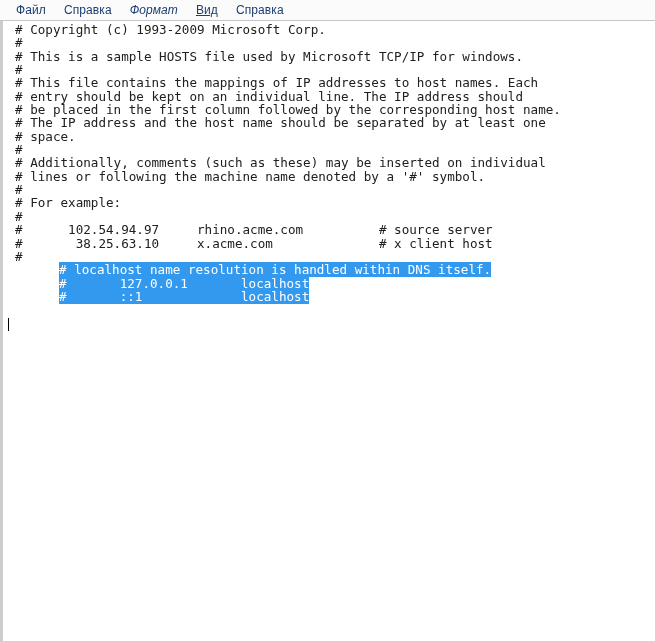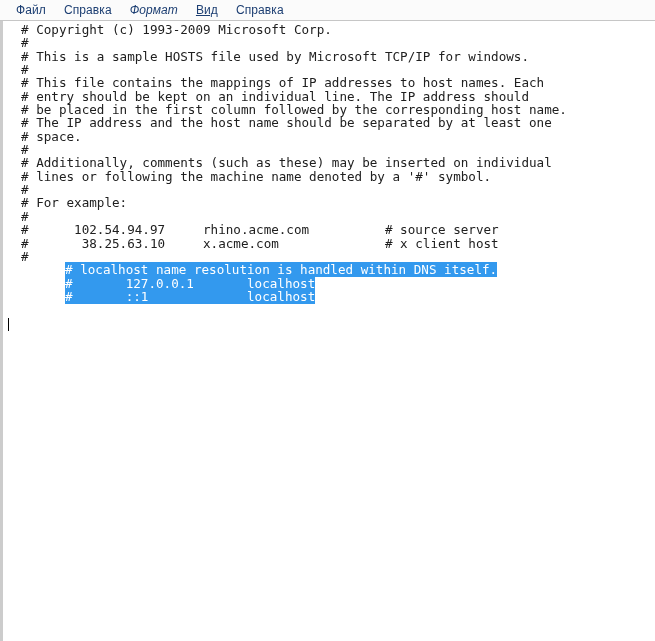--- a/index.html
+++ b/index.html
@@ -62,21 +62,21 @@
     top: 21px;
     width: 652px;
     height: 620px;
     background: #ffffff;
     overflow: hidden;
   }
   #text-layer {
     position: absolute;
     left: 0;
     top: 0;
-    padding: 2px 0 0 18px;
+    padding: 2px 0 0 12px;
     font-family: "DejaVu Sans Mono", "Liberation Mono", monospace;
     font-size: 12.6px;
     line-height: 13.35px;
     color: #202020;
     white-space: pre;
     -webkit-font-smoothing: none;
   }
   .line {
     height: 13.35px;
     white-space: pre;

